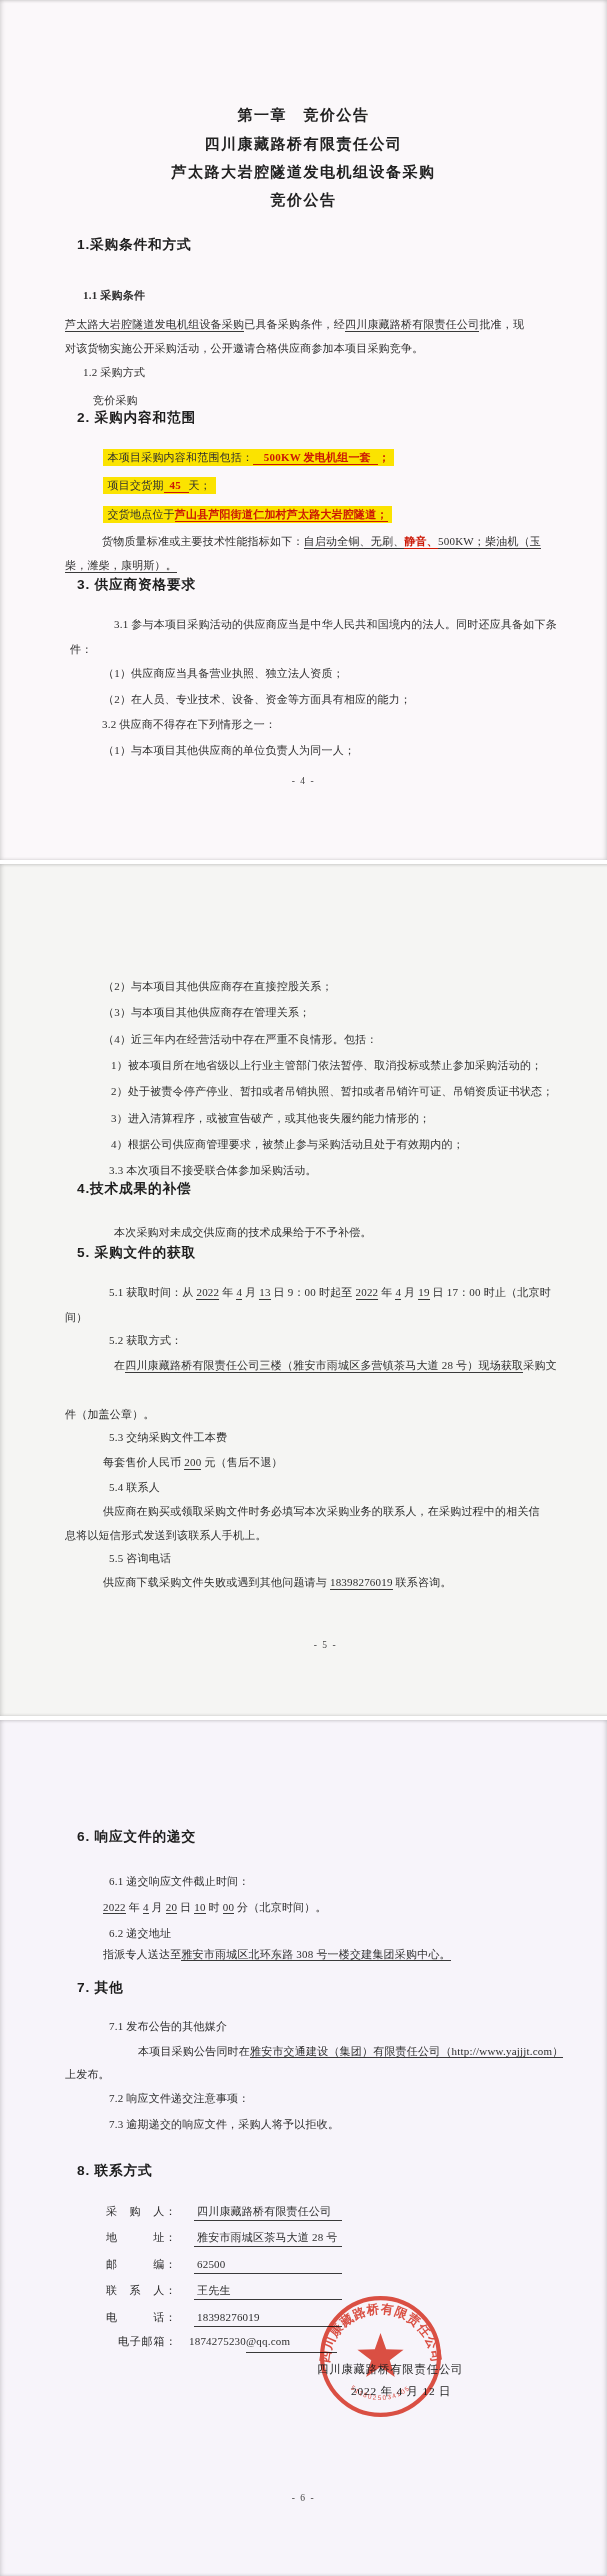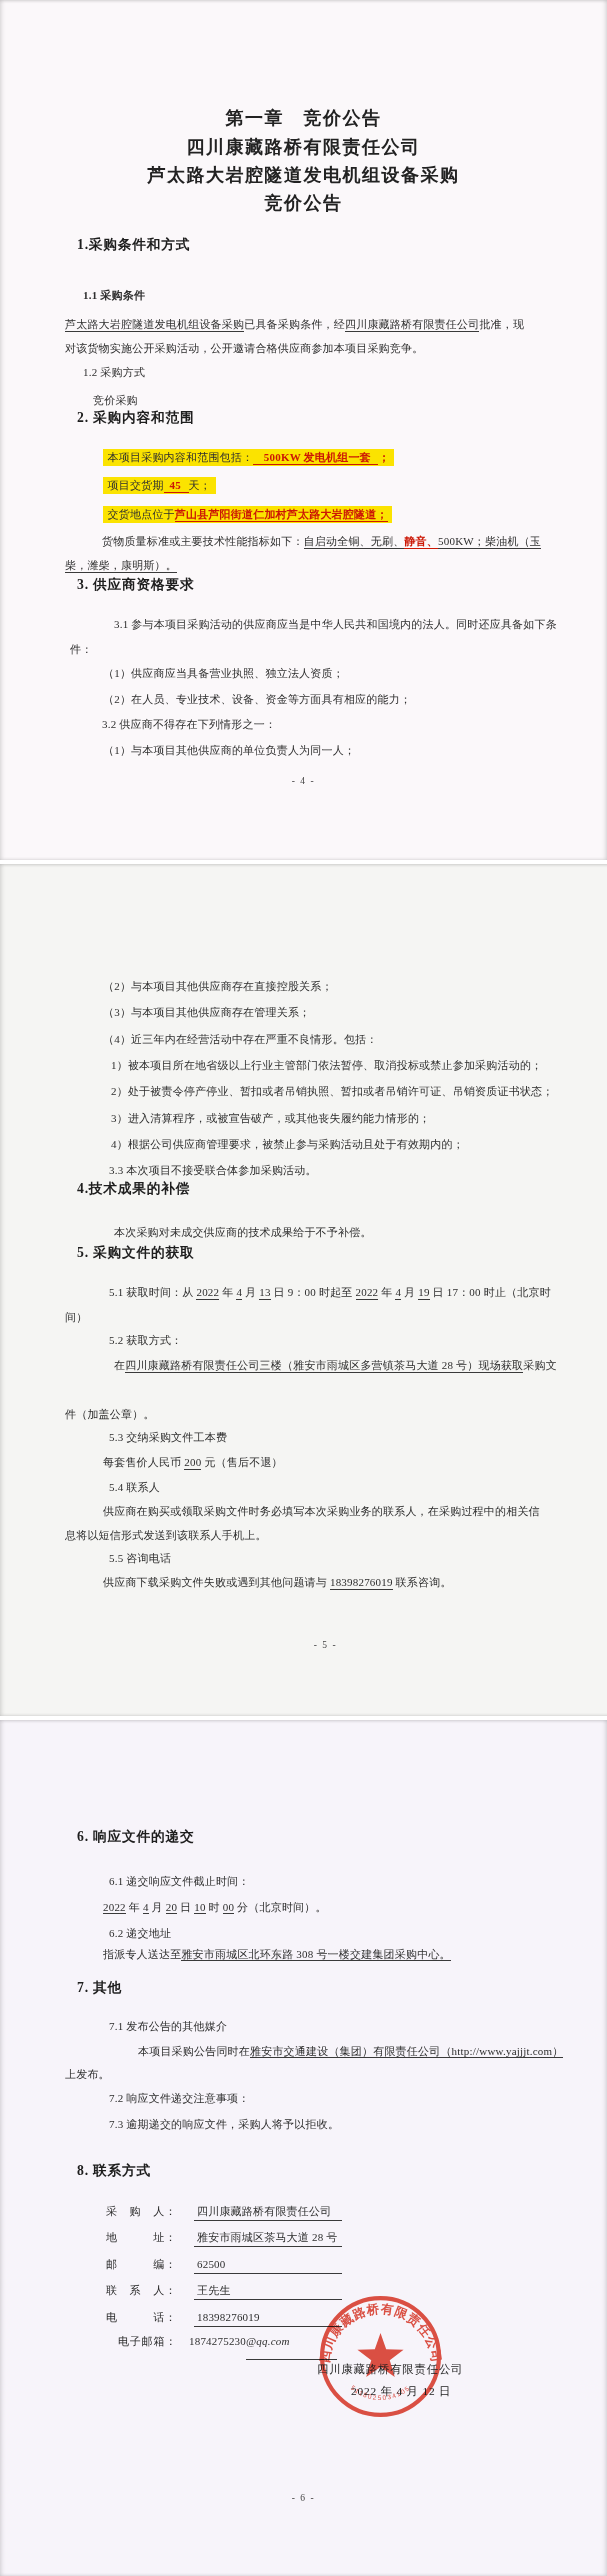--- a/index.html
+++ b/index.html
@@ -27,39 +27,39 @@
     white-space:nowrap;
     font-size:11px;
     line-height:16.7px;
     color:#2e2e2e;
     letter-spacing:0.2px;
   }
   .title{
     position:absolute;left:0;width:100%;
     text-align:center;
     font-family:"Liberation Sans","DejaVu Sans",sans-serif;
-    font-weight:700;font-size:18px;color:#222;letter-spacing:1.5px;
+    font-weight:700;font-size:15px;color:#222;letter-spacing:1.5px;
   }
   .head{
-    font-family:Liberation Serif, serif;
+    font-family:Liberation Sans, sans-serif;
     font-weight:700;font-size:13.7px;color:#1e1e1e;letter-spacing:0.8px;
   }
   .footer{
     position:absolute;left:0;width:100%;
     text-align:center;font-size:9.5px;color:#444;letter-spacing:1.5px;
   }
   .u{border-bottom:1.1px solid #3a3a3a;padding-bottom:0.8px;}
   .red{color:#cc1705;font-weight:700;}
   .red.u{border-bottom-color:#cc1705;}
   .hl{background:#fbe300;padding:2.3px 4.6px 3px 4.6px;}
   .padx{padding-left:10.6px;padding-right:7.6px;}
   .pads{padding-left:6px;padding-right:7.6px;}
   .contact-label{display:inline-block;width:88px;letter-spacing:0.8px;color:#2a2a2a;}
   .contact-value{display:inline-block;min-width:143px;border-bottom:1.1px solid #3a3a3a;padding:0 1.5px 0.8px 3px;}
-  .email-tail{border-bottom:1.1px solid #3a3a3a;display:inline-block;min-width:91px;padding-bottom:10px;font-style:italic;}
+  .email-tail{border-bottom:1.1px solid #3a3a3a;display:inline-block;min-width:91px;padding-bottom:3px;}
   .seal{
     position:absolute;left:316px;top:572px;width:129px;height:129px;
     opacity:.88;mix-blend-mode:multiply;
   }
   .seal-text{position:absolute;font-size:11.4px;color:#1d1d1d;letter-spacing:0.8px;z-index:2;}
 </style>
 </head>
 <body>
 
 <div class="doc">

